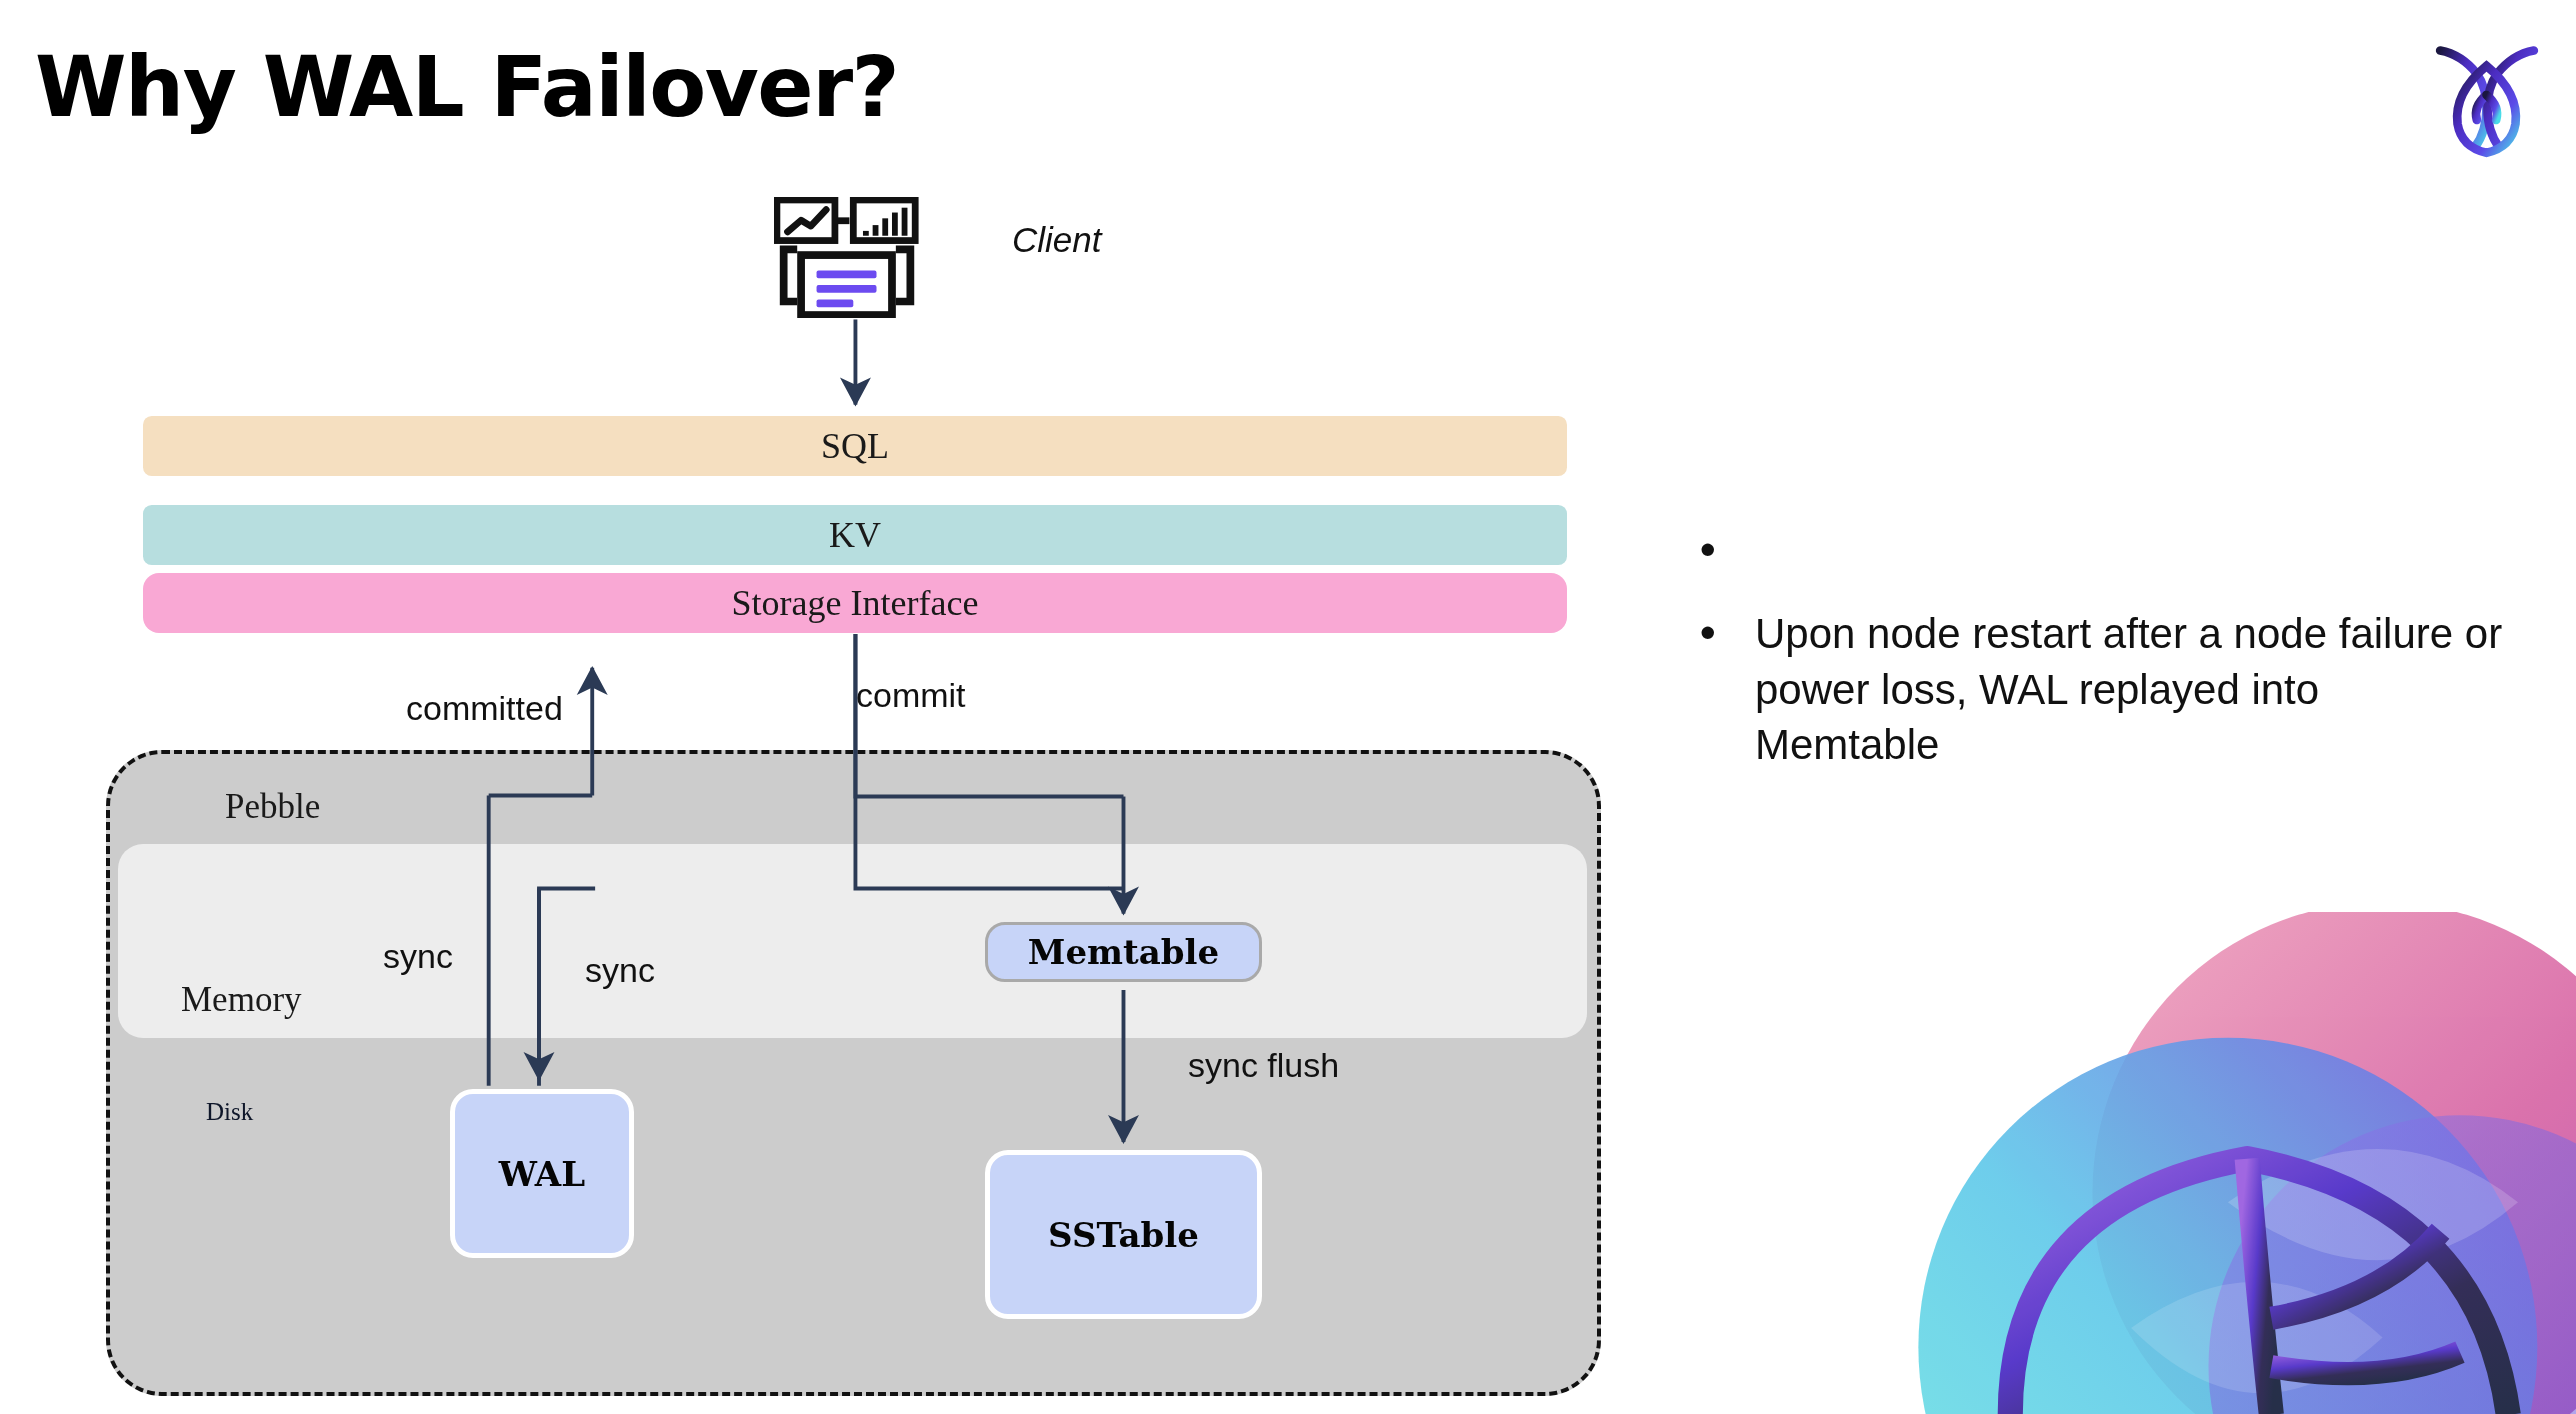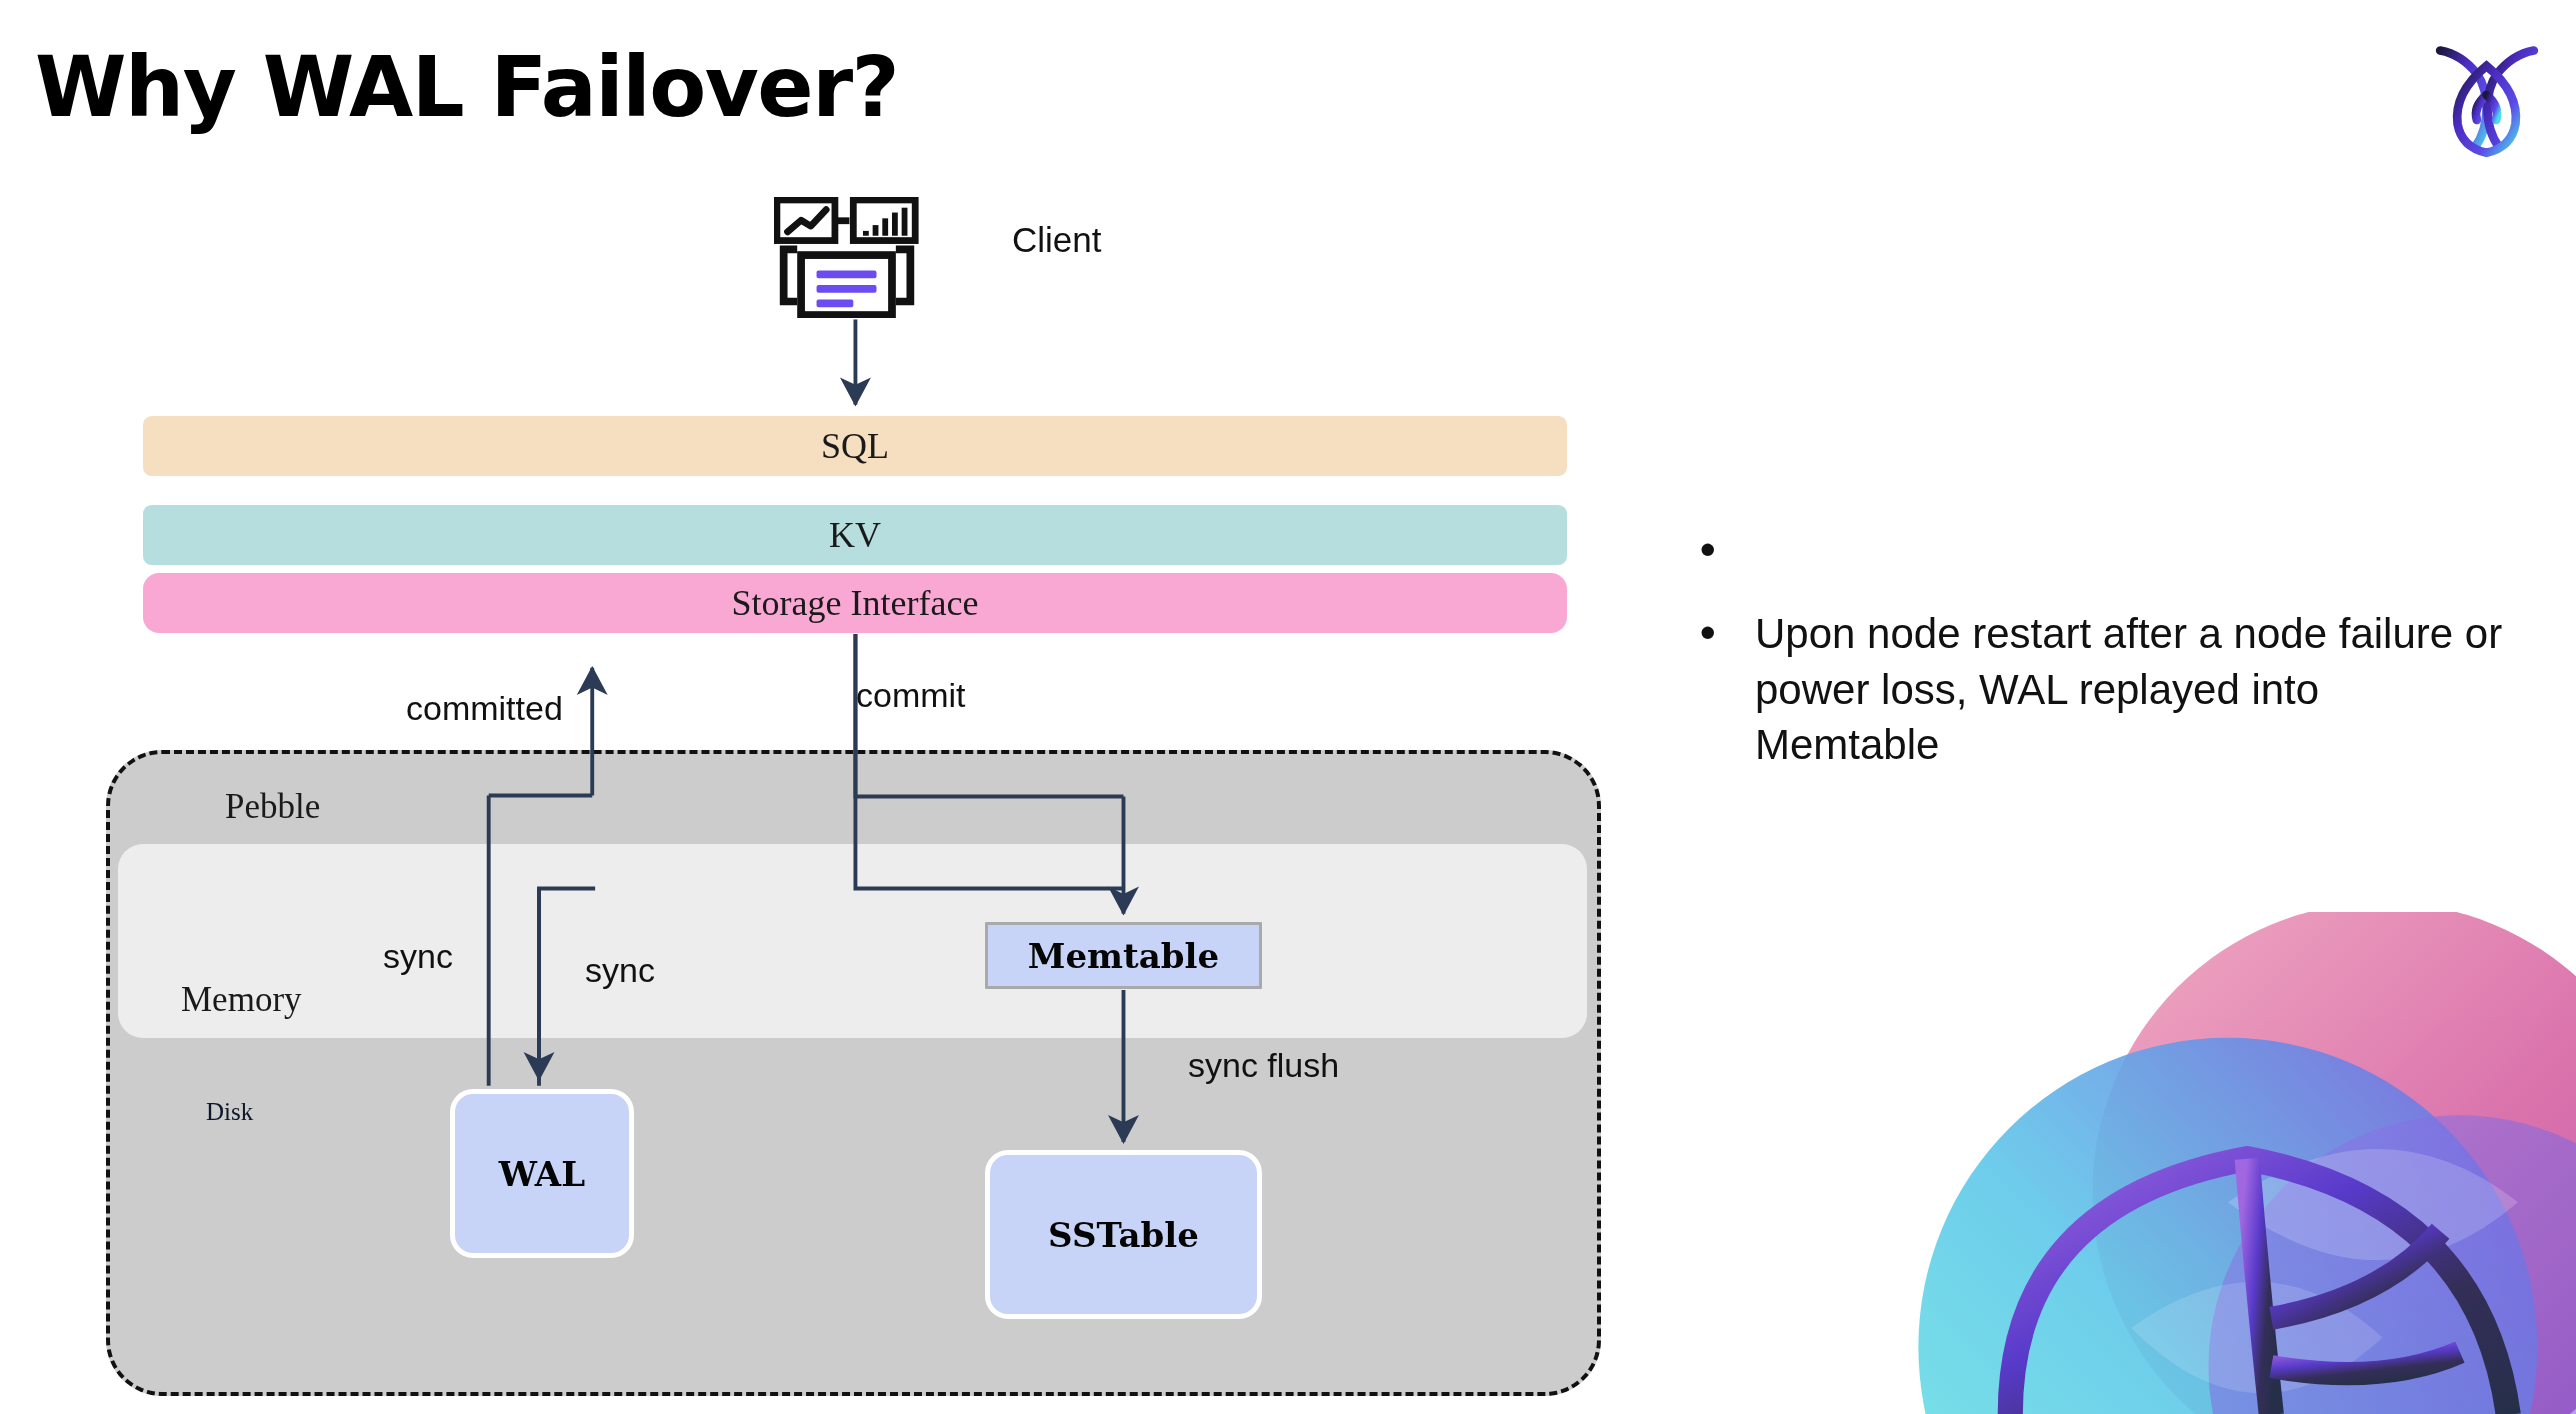--- a/index.html
+++ b/index.html
@@ -15,21 +15,21 @@
 
   
   #title{position:absolute;left:35px;top:46px;
          font-family:"DejaVu Sans",sans-serif;
          font-weight:bold;font-size:83px;letter-spacing:-1.5px;
          color:#000000;white-space:nowrap;line-height:1;}
 
   
   #client-icon{position:absolute;left:774px;top:197px;width:147px;height:121px;}
   #client-label{position:absolute;left:1012px;top:220px;
-        font-family:"Liberation Sans",sans-serif;font-size:35px;color:#111;}
+        font-family:"Liberation Sans",sans-serif;font-size:35px;color:#111;font-style:italic;}
 
   
   .bar{position:absolute;left:143px;width:1424px;height:60px;border-radius:8.7px;
        display:flex;align-items:center;justify-content:center;
        font-family:"Liberation Serif",serif;font-size:36px;color:#1a1a1a;}
   #bar-sql{top:416px;background:#F5DFC0;}
   #bar-kv{top:505px;background:#B7DEDF;align-items:center;}
   #bar-storage{top:573px;background:#f9a8d4;border-radius:16px;}
 
   
@@ -42,22 +42,22 @@
           font-family:"Liberation Serif",serif;font-size:35px;color:#1a1a1a;}
   #memory-label{position:absolute;left:153px;top:980px;
           font-family:"Liberation Serif",serif;font-size:35px;color:#1a1a1a;margin-left:28px;}
   #disk-label{position:absolute;left:206px;top:1098px;
           font-family:"Liberation Serif",serif;font-size:25px;color:#0f172a;}
 
   
   .node{position:absolute;display:flex;align-items:center;justify-content:center;
         font-family:"DejaVu Serif",serif;font-weight:bold;color:#050505;
         box-sizing:border-box;background:#C7D4F8;}
-  #node-memtable{left:985px;top:922px;width:277px;height:67px;
-        border:3.9px solid #A9A9A9;border-radius:1px;font-size:34px;}
+  #node-memtable{left:985px;top:922px;width:277px;height:60px;
+        border:3.9px solid #A9A9A9;border-radius:20px;font-size:34px;}
   #node-wal{left:450px;top:1089px;width:184px;height:169px;
         border:5.8px solid #ffffff;border-radius:23px;font-size:34px;}
   #node-sstable{left:985px;top:1150px;width:277px;height:169px;
         border:5.8px solid #ffffff;border-radius:23px;font-size:34px;justify-content:center;}
 
   
   .alabel{position:absolute;font-family:"Liberation Sans",sans-serif;
           font-size:34px;color:#111;white-space:nowrap;}
   #lbl-committed{left:406px;top:689px;}
   #lbl-commit{left:856px;top:676px;}

